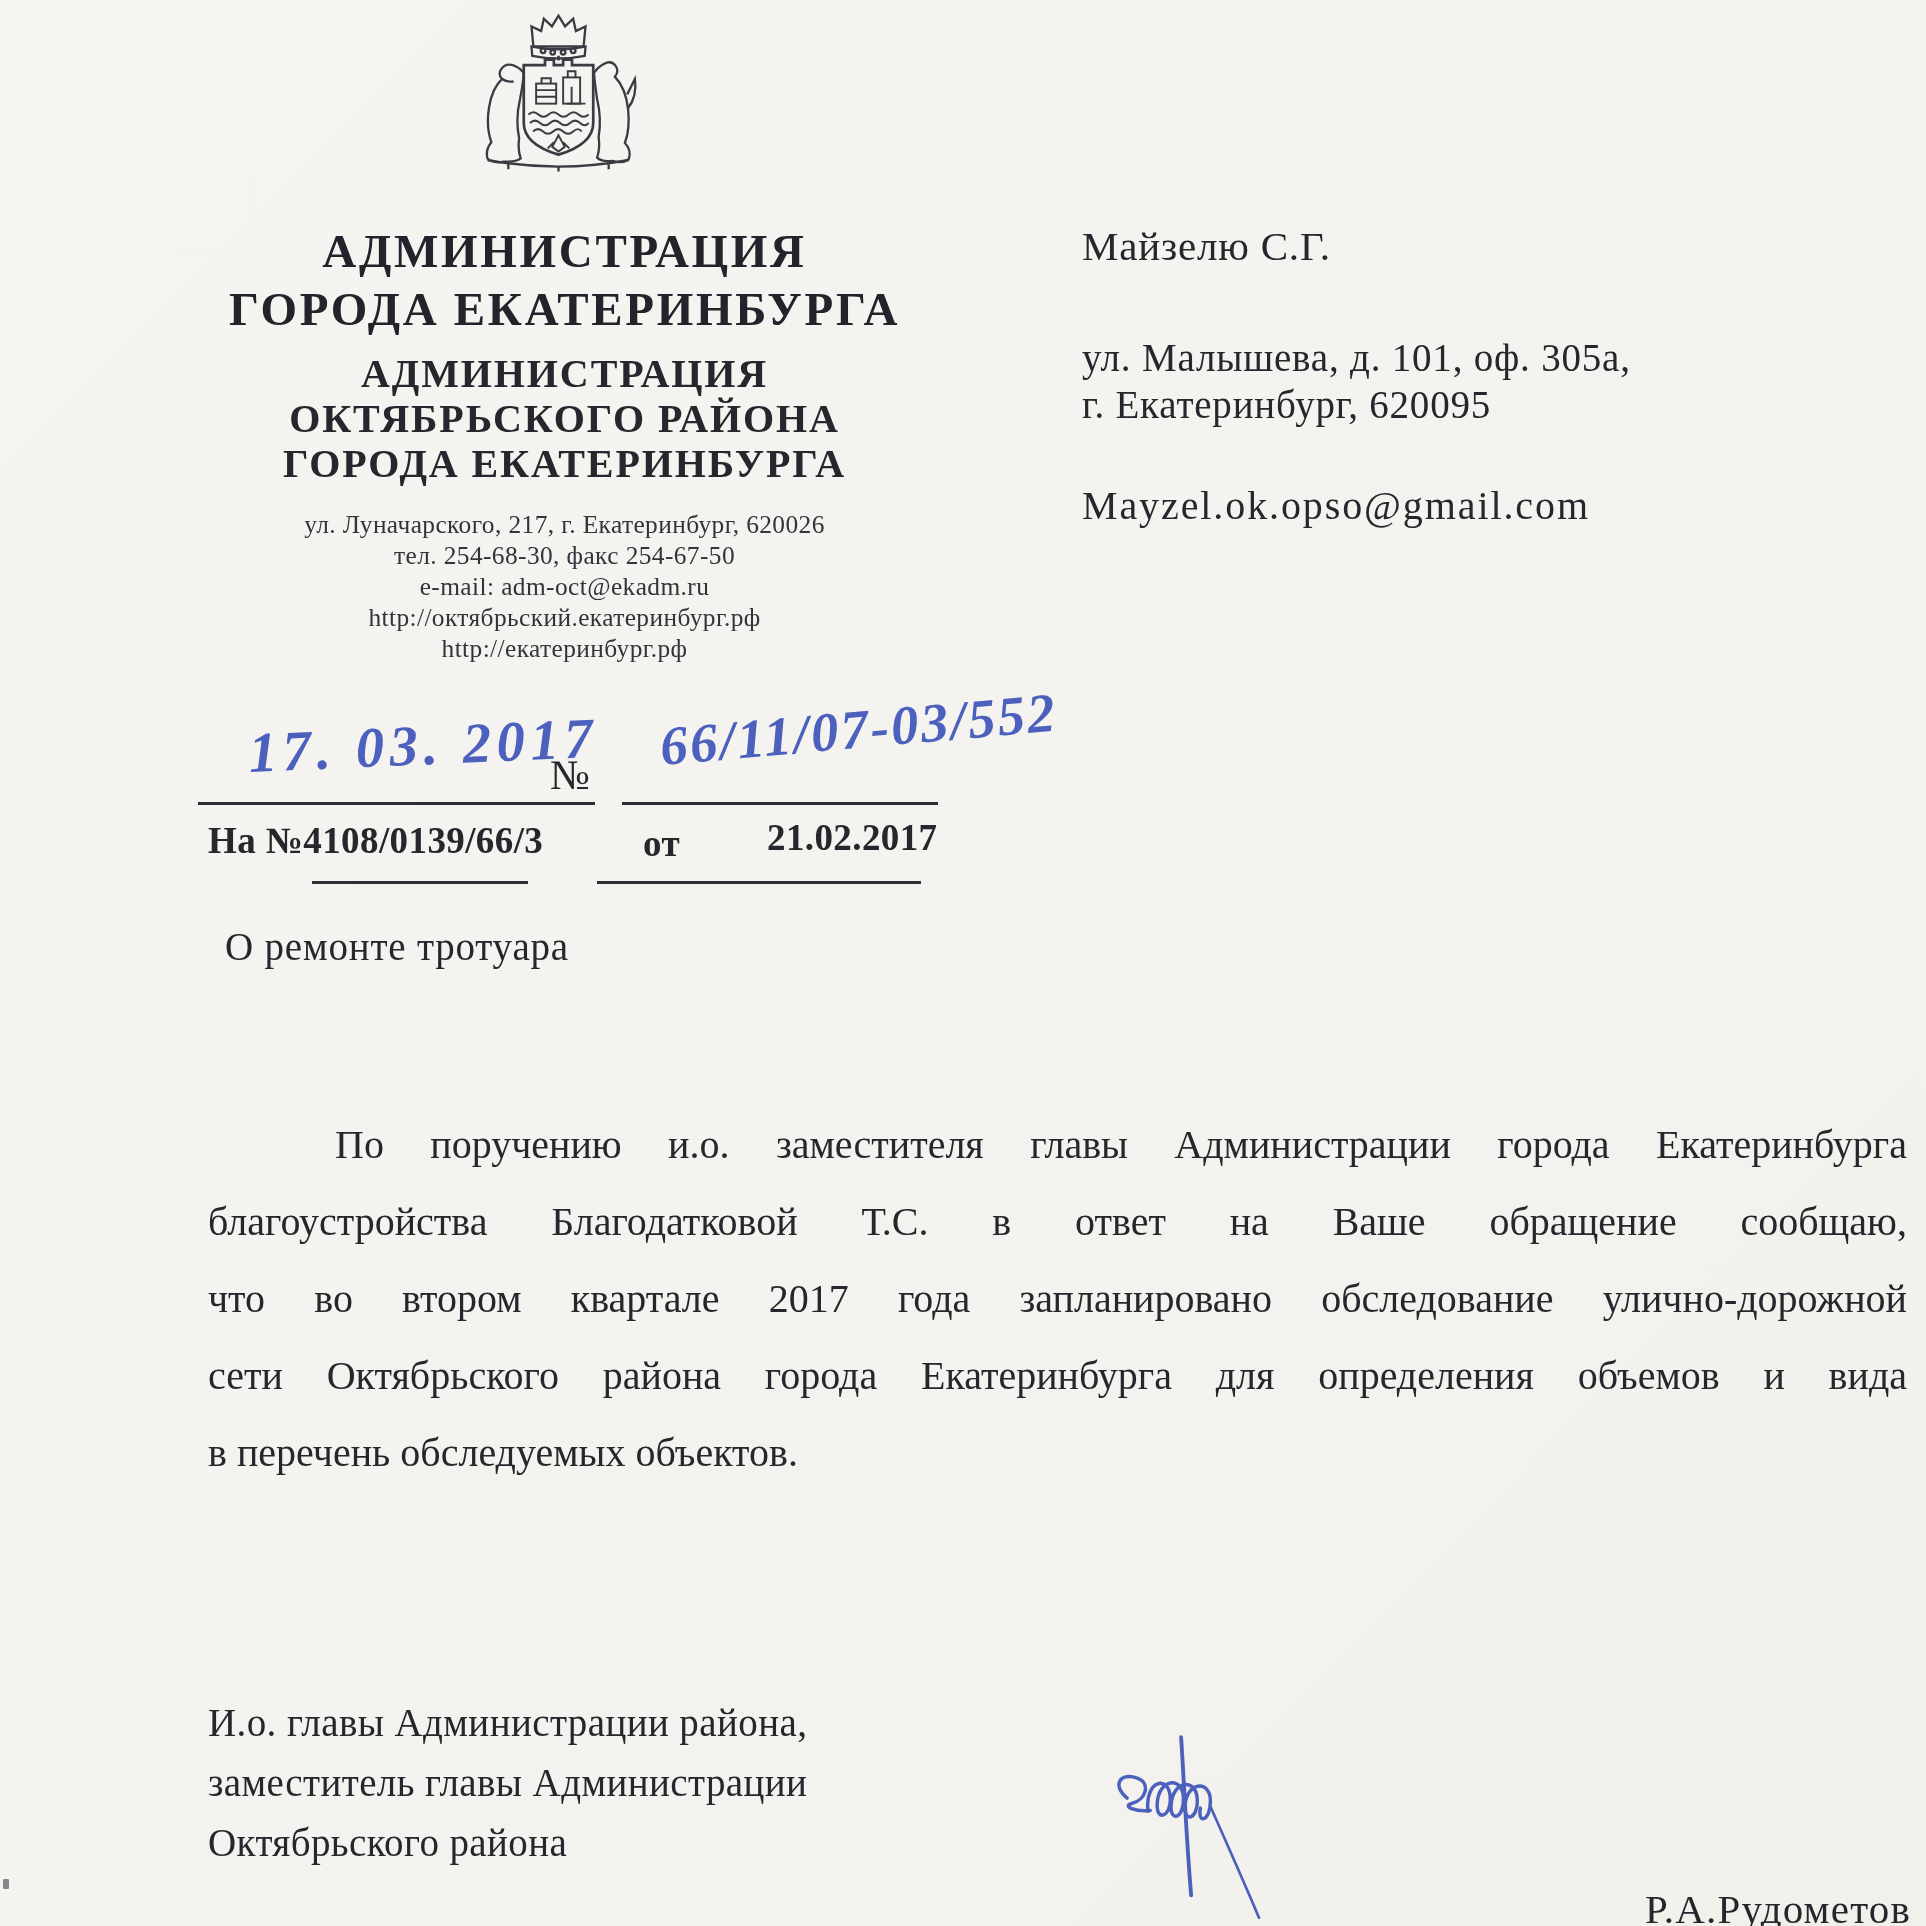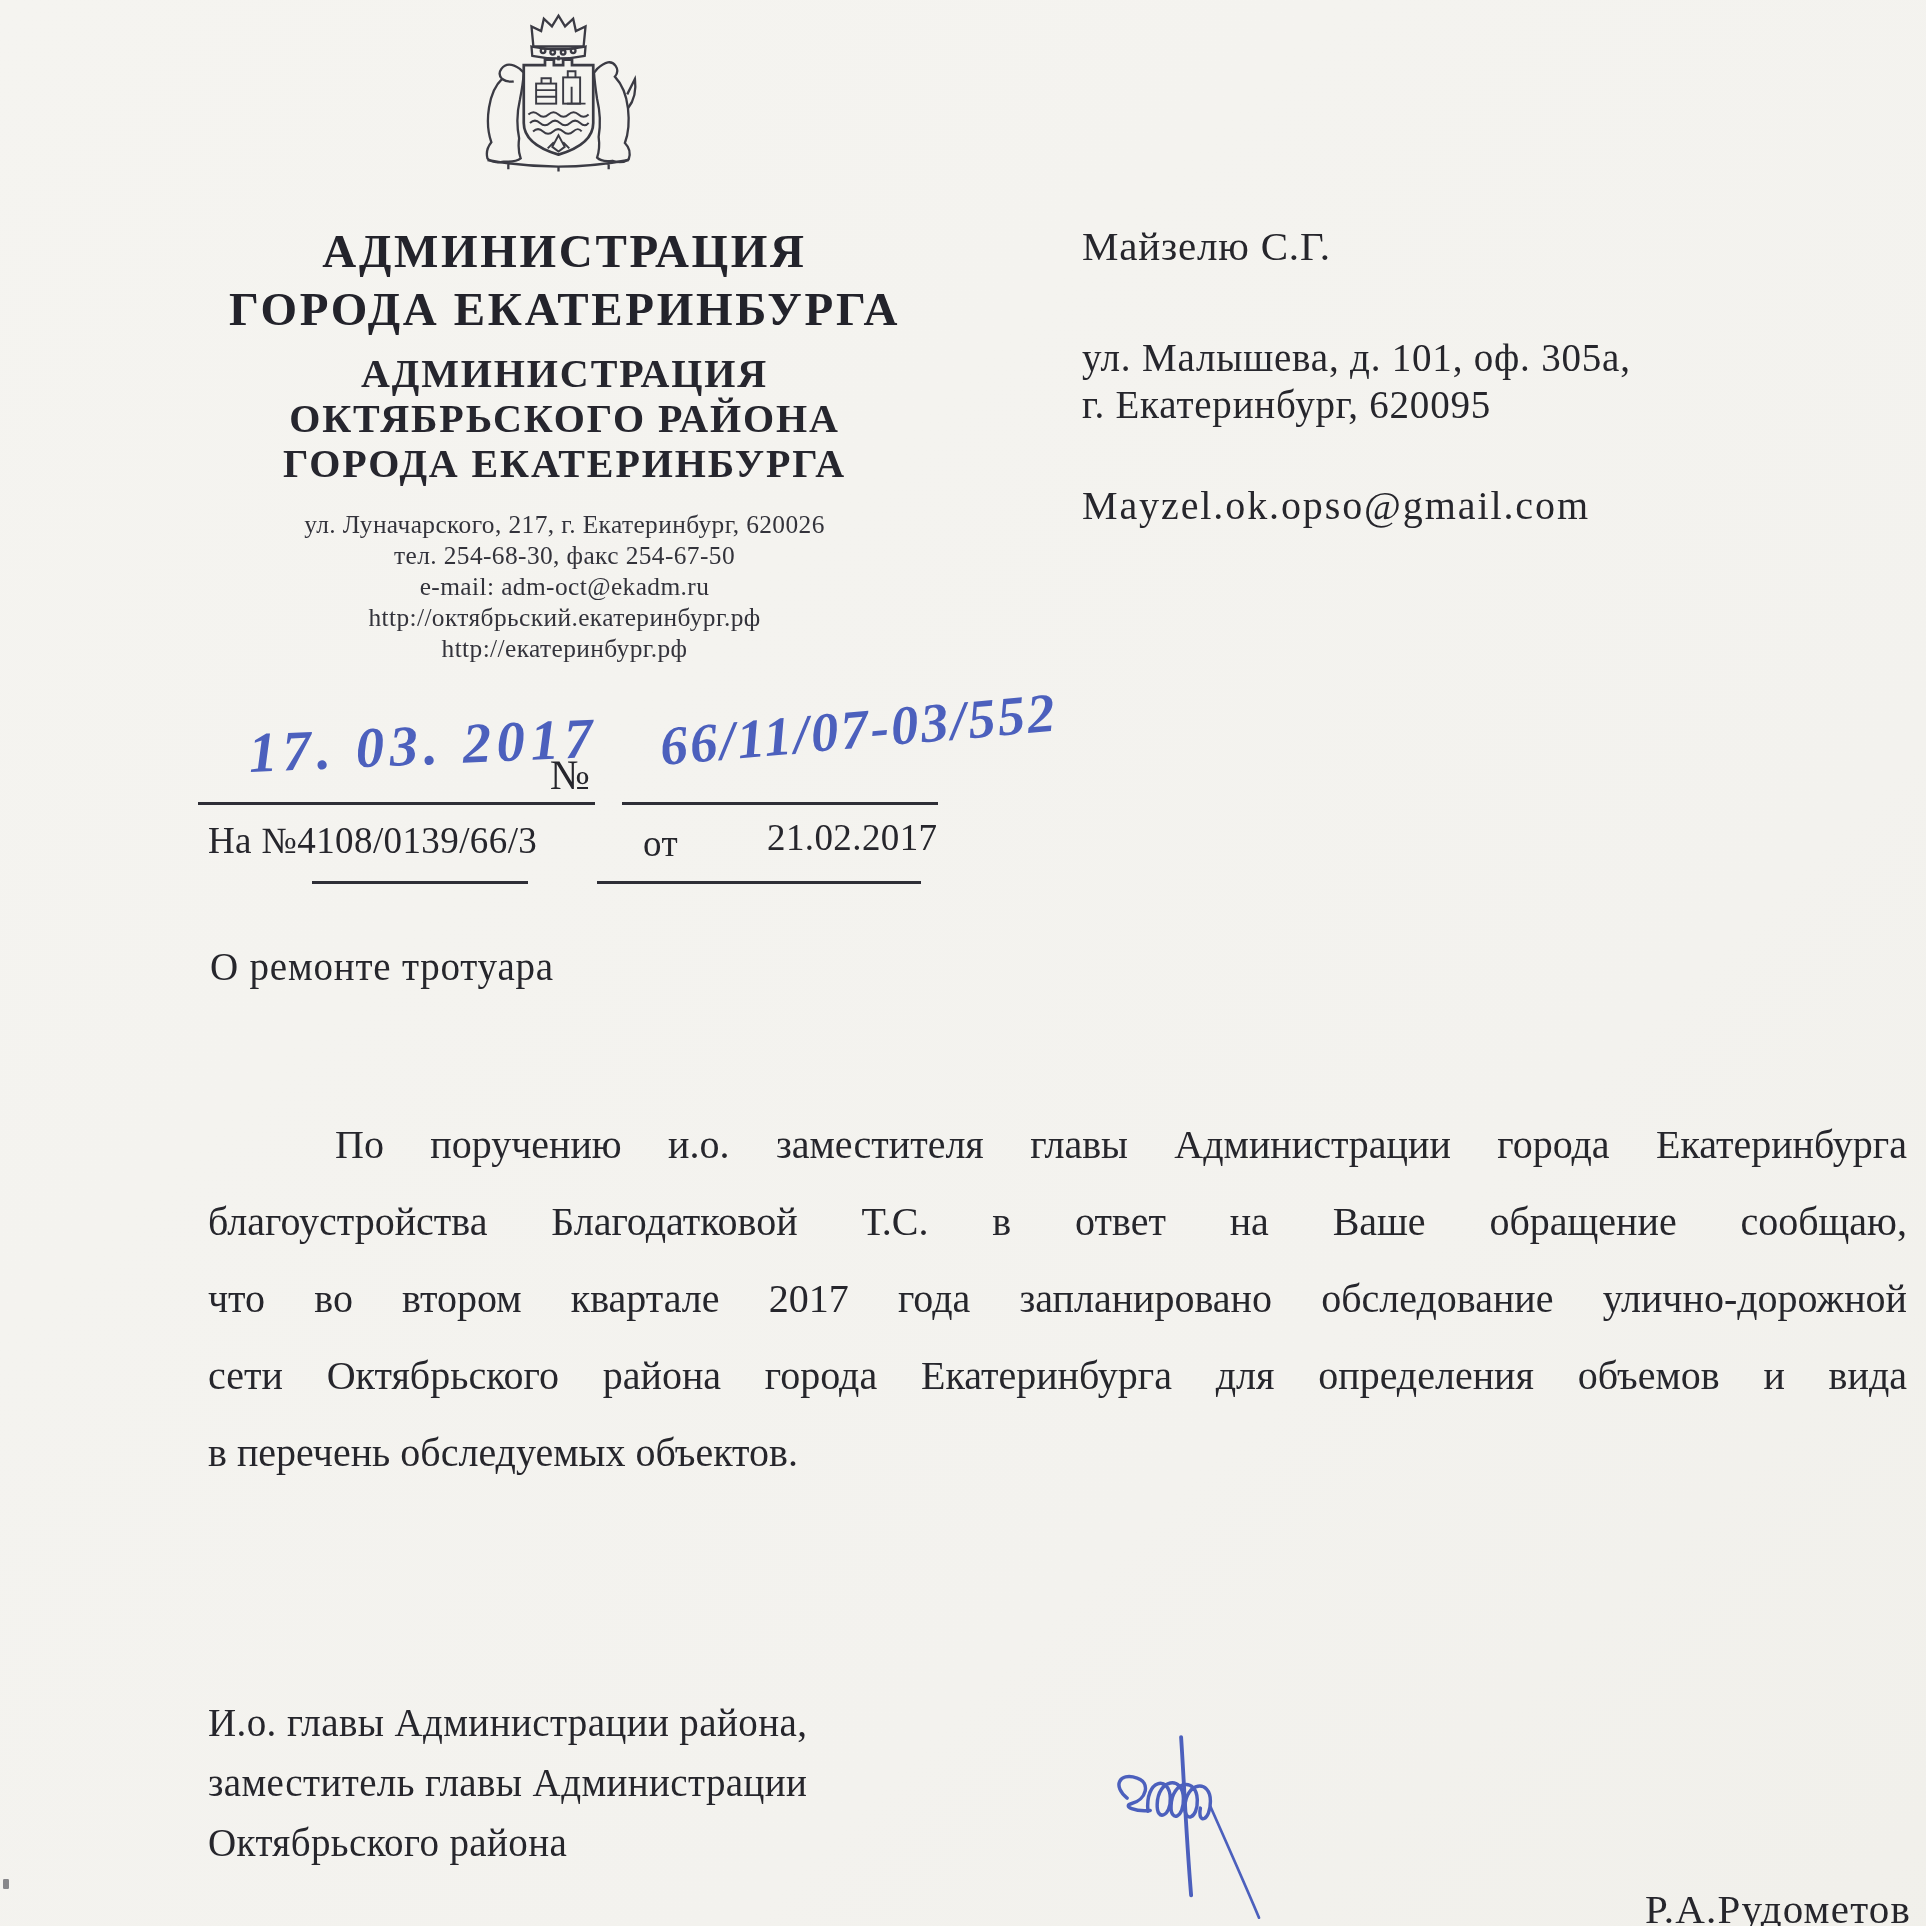--- a/index.html
+++ b/index.html
@@ -26,21 +26,21 @@
   .recipient{left:1082px;width:867px;}
   .rec-name{font-size:41px;letter-spacing:0.8px;}
   .rec-line{font-size:39px;letter-spacing:0.8px;line-height:47px;}
   .rec-email{font-size:40px;letter-spacing:1.9px;}
   
   .hand{color:#4c60bd;font-style:italic;font-weight:bold;}
   .hand-date{font-size:57px;letter-spacing:5.4px;transform:rotate(-2.5deg);transform-origin:left bottom;}
   .hand-num{font-size:55px;letter-spacing:2.3px;transform:rotate(-5deg);transform-origin:left bottom;}
   .num-sign{font-size:42px;}
   .rule{background:#2e2e36;height:2.7px;}
-  .reply-line{font-size:37px;letter-spacing:0.4px;}
+  .reply-line{font-size:37px;letter-spacing:0.4px;font-weight:bold;}
   
   .subject{font-size:39px;letter-spacing:0.8px;}
   .body-block{left:208px;top:1098px;width:1699px;}
   .bline{font-size:40px;line-height:60px;text-align:justify;text-align-last:justify;white-space:normal;margin-top:17px;}
   .bline.end{text-align-last:left;}
   .bline.indent{padding-left:127px;}
   
   .sig-block{left:208px;top:1693px;width:886px;}
   .sig-line{font-size:39px;line-height:60px;letter-spacing:0.4px;}
   .sig-name{left:1572px;top:1885px;width:339px;text-align:right;font-size:41px;letter-spacing:1.2px;}
@@ -131,21 +131,21 @@
   <div class="abs hand hand-num" style="left:663px;top:715px;">66/11/07-03/552</div>
   <div class="abs rule" style="left:198px;top:802px;width:397px;"></div>
   <div class="abs rule" style="left:622px;top:802px;width:316px;"></div>
 
   <div class="abs reply-line" style="left:208px;top:819px;">На №4108/0139/66/3</div>
   <div class="abs reply-line" style="left:643px;top:822px;">от</div>
   <div class="abs reply-line" style="left:767px;top:816px;">21.02.2017</div>
   <div class="abs rule" style="left:312px;top:881px;width:216px;"></div>
   <div class="abs rule" style="left:597px;top:881px;width:324px;"></div>
 
-  <div class="abs subject" style="left:210px;top:924px;margin-top:20px;">О ремонте тротуара</div>
+  <div class="abs subject" style="left:225px;top:924px;">О ремонте тротуара</div>
 
   <div class="abs body-block">
     <div class="bline indent">По поручению и.о. заместителя главы Администрации города Екатеринбурга</div>
     <div class="bline">благоустройства Благодатковой Т.С. в ответ на Ваше обращение сообщаю,</div>
     <div class="bline">что во втором квартале 2017 года запланировано обследование улично-дорожной</div>
     <div class="bline">сети Октябрьского района города Екатеринбурга для определения объемов и вида</div>
     <div class="bline end">в перечень обследуемых объектов.</div>
   </div>
 
   <div class="abs sig-block">

